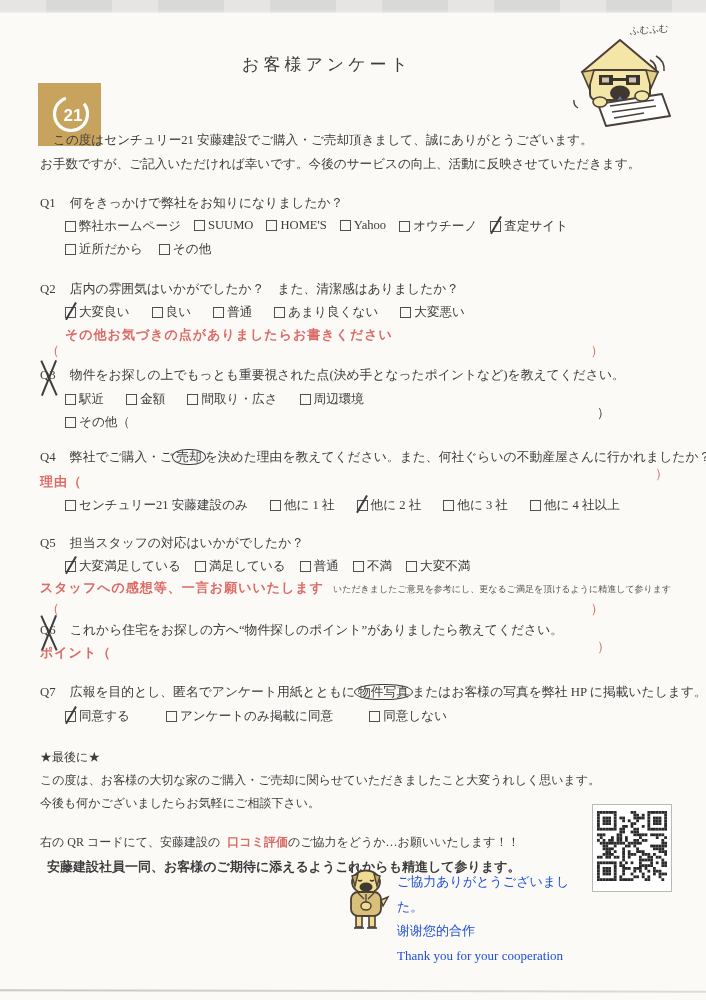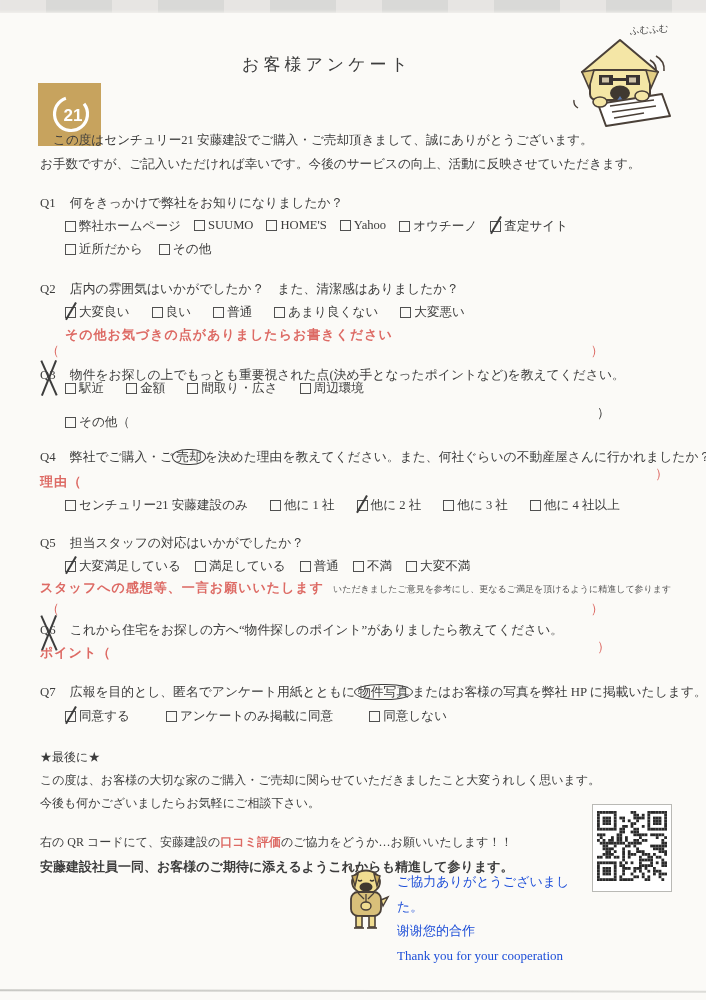--- a/index.html
+++ b/index.html
@@ -32,21 +32,21 @@
         background:#3c3c3c;transform:rotate(30deg);}
   .red{color:#dd6a64;}
   .red-label{position:absolute;color:#dd6a64;font-size:13px;font-weight:bold;
         letter-spacing:1px;white-space:nowrap;}
   .paren-line{position:absolute;display:flex;justify-content:space-between;
         color:#dd6a64;font-size:13.5px;}
   .black-paren{position:absolute;color:#3c3c3c;font-size:13px;}
   .red-paren{position:absolute;color:#dd6a64;font-size:13.5px;}
   .small-note{font-size:9px;color:#565656;font-weight:normal;letter-spacing:0;margin-left:9px;}
   .closing-line{position:absolute;left:40px;font-size:12px;white-space:nowrap;}
-  .bold{font-weight:bold;}
+  .bold{font-weight:bold;margin-left:7px;}
   .qr-frame{position:absolute;left:592px;top:804px;width:78px;height:86px;background:#fff;
         border:1px solid #b9b9b5;display:flex;align-items:center;justify-content:center;}
   .dog-bottom{position:absolute;left:338px;top:866px;width:56px;height:66px;}
   .thanks{position:absolute;left:397px;top:870px;width:198px;color:#1d4ed8;
         font-size:13px;line-height:24.5px;}
   .thanks .cn{text-align:left;}
 </style>
 </head>
 <body>
 
@@ -124,21 +124,21 @@
   <div class="red-label" style="left:65px;top:326px">その他お気づきの点がありましたらお書きください</div>
   <div class="paren-line" style="left:46px;top:342px;width:558px">
     <span>（</span>
     <span>）</span>
   </div>
 
   <div class="q" style="top:367px">
     <span class="qnum crossed">Q3</span>
     <span>物件をお探しの上でもっとも重要視された点(決め手となったポイントなど)を教えてください。</span>
   </div>
-  <div class="opts g22" style="top:380px">
+  <div class="opts g22" style="top:391px">
       <span class="opt"><span class="cb"></span><span class="lbl">駅近</span></span>
       <span class="opt"><span class="cb"></span><span class="lbl">金額</span></span>
       <span class="opt"><span class="cb"></span><span class="lbl">間取り・広さ</span></span>
       <span class="opt"><span class="cb"></span><span class="lbl">周辺環境</span></span>
     </div>
   <div class="opts g16" style="top:414px">
       <span class="opt"><span class="cb"></span><span class="lbl">その他（</span></span>
     </div>
   <span class="black-paren" style="left:597px;top:404px">）</span>
 

